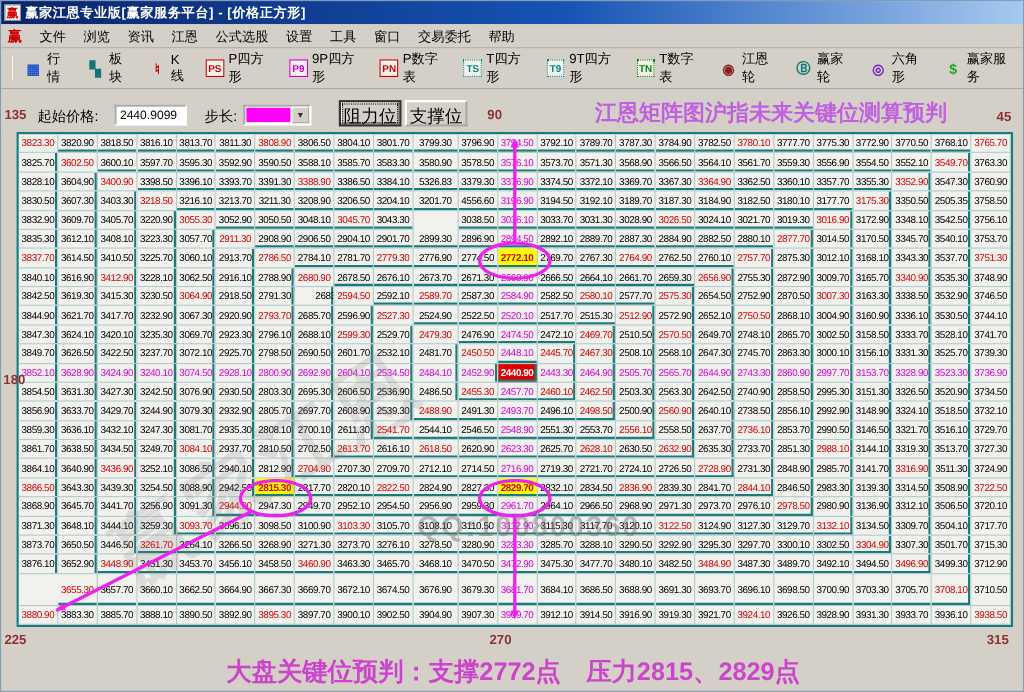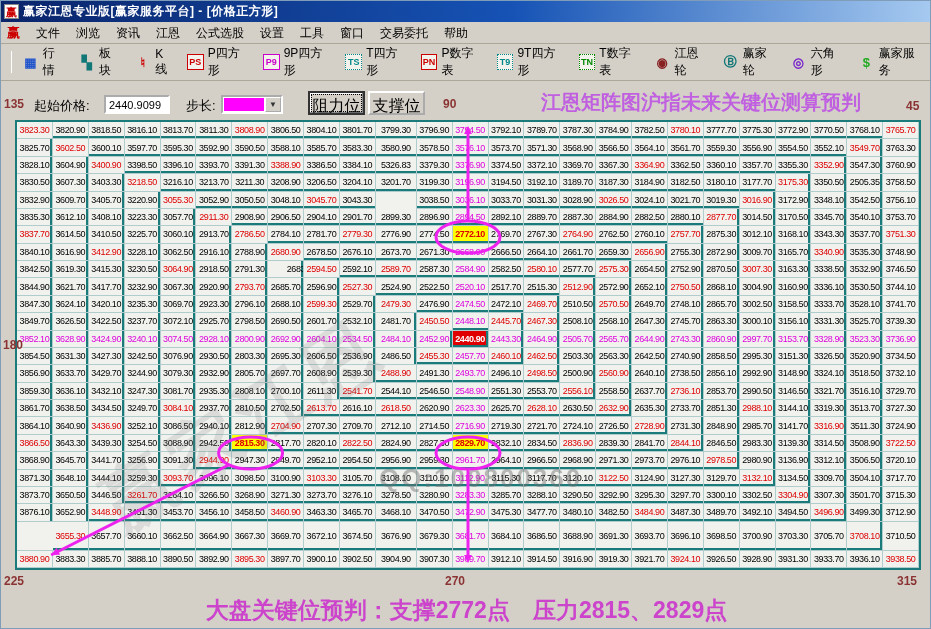--- a/index.html
+++ b/index.html
@@ -105,26 +105,26 @@
       </span>
       <span class="tb-item">
         <span class="tb-ico ico-box-red">PS</span>
         <span>P四方形</span>
       </span>
       <span class="tb-item">
         <span class="tb-ico ico-box-mag">P9</span>
         <span>9P四方形</span>
       </span>
       <span class="tb-item">
+        <span class="tb-ico ico-box-red">PN</span>
+        <span>P数字表</span>
+      </span>
+      <span class="tb-item">
         <span class="tb-ico ico-box-teal">TS</span>
         <span>T四方形</span>
-      </span>
-      <span class="tb-item">
-        <span class="tb-ico ico-box-red">PN</span>
-        <span>P数字表</span>
       </span>
       <span class="tb-item">
         <span class="tb-ico ico-box-teal">T9</span>
         <span>9T四方形</span>
       </span>
       <span class="tb-item">
         <span class="tb-ico ico-box-green">TN</span>
         <span>T数字表</span>
       </span>
       <span class="tb-item">
@@ -243,21 +243,21 @@
       <div class="cell" style="box-shadow: rgb(27, 123, 123) -2px 0px 0px inset;">3607.30</div>
       <div class="cell" style="box-shadow: rgb(27, 123, 123) -2px 0px 0px inset;">3403.30</div>
       <div class="cell red">3218.50</div>
       <div class="cell" style="box-shadow: rgb(27, 123, 123) 0px -2px 0px inset;">3216.10</div>
       <div class="cell" style="box-shadow: rgb(27, 123, 123) 0px -2px 0px inset;">3213.70</div>
       <div class="cell" style="box-shadow: rgb(27, 123, 123) 0px -2px 0px inset;">3211.30</div>
       <div class="cell" style="box-shadow: rgb(27, 123, 123) 0px -2px 0px inset;">3208.90</div>
       <div class="cell" style="box-shadow: rgb(27, 123, 123) 0px -2px 0px inset;">3206.50</div>
       <div class="cell" style="box-shadow: rgb(27, 123, 123) 0px -2px 0px inset;">3204.10</div>
       <div class="cell" style="box-shadow: rgb(27, 123, 123) 0px -2px 0px inset;">3201.70</div>
-      <div class="cell" style="box-shadow: rgb(27, 123, 123) 0px -2px 0px inset;">3199.30</div>
+      <div class="cell" style="box-shadow: rgb(27, 123, 123) 0px -2px 0px inset;">4556.60</div>
       <div class="cell mag" style="box-shadow: rgb(27, 123, 123) 0px -2px 0px inset;">3196.90</div>
       <div class="cell" style="box-shadow: rgb(27, 123, 123) 0px -2px 0px inset;">3194.50</div>
       <div class="cell" style="box-shadow: rgb(27, 123, 123) 0px -2px 0px inset;">3192.10</div>
       <div class="cell" style="box-shadow: rgb(27, 123, 123) 0px -2px 0px inset;">3189.70</div>
       <div class="cell" style="box-shadow: rgb(27, 123, 123) 0px -2px 0px inset;">3187.30</div>
       <div class="cell" style="box-shadow: rgb(27, 123, 123) 0px -2px 0px inset;">3184.90</div>
       <div class="cell" style="box-shadow: rgb(27, 123, 123) 0px -2px 0px inset;">3182.50</div>
       <div class="cell" style="box-shadow: rgb(27, 123, 123) 0px -2px 0px inset;">3180.10</div>
       <div class="cell" style="box-shadow: rgb(27, 123, 123) 0px -2px 0px inset;">3177.70</div>
       <div class="cell red" style="box-shadow: rgb(27, 123, 123) -2px 0px 0px inset;">3175.30</div>

